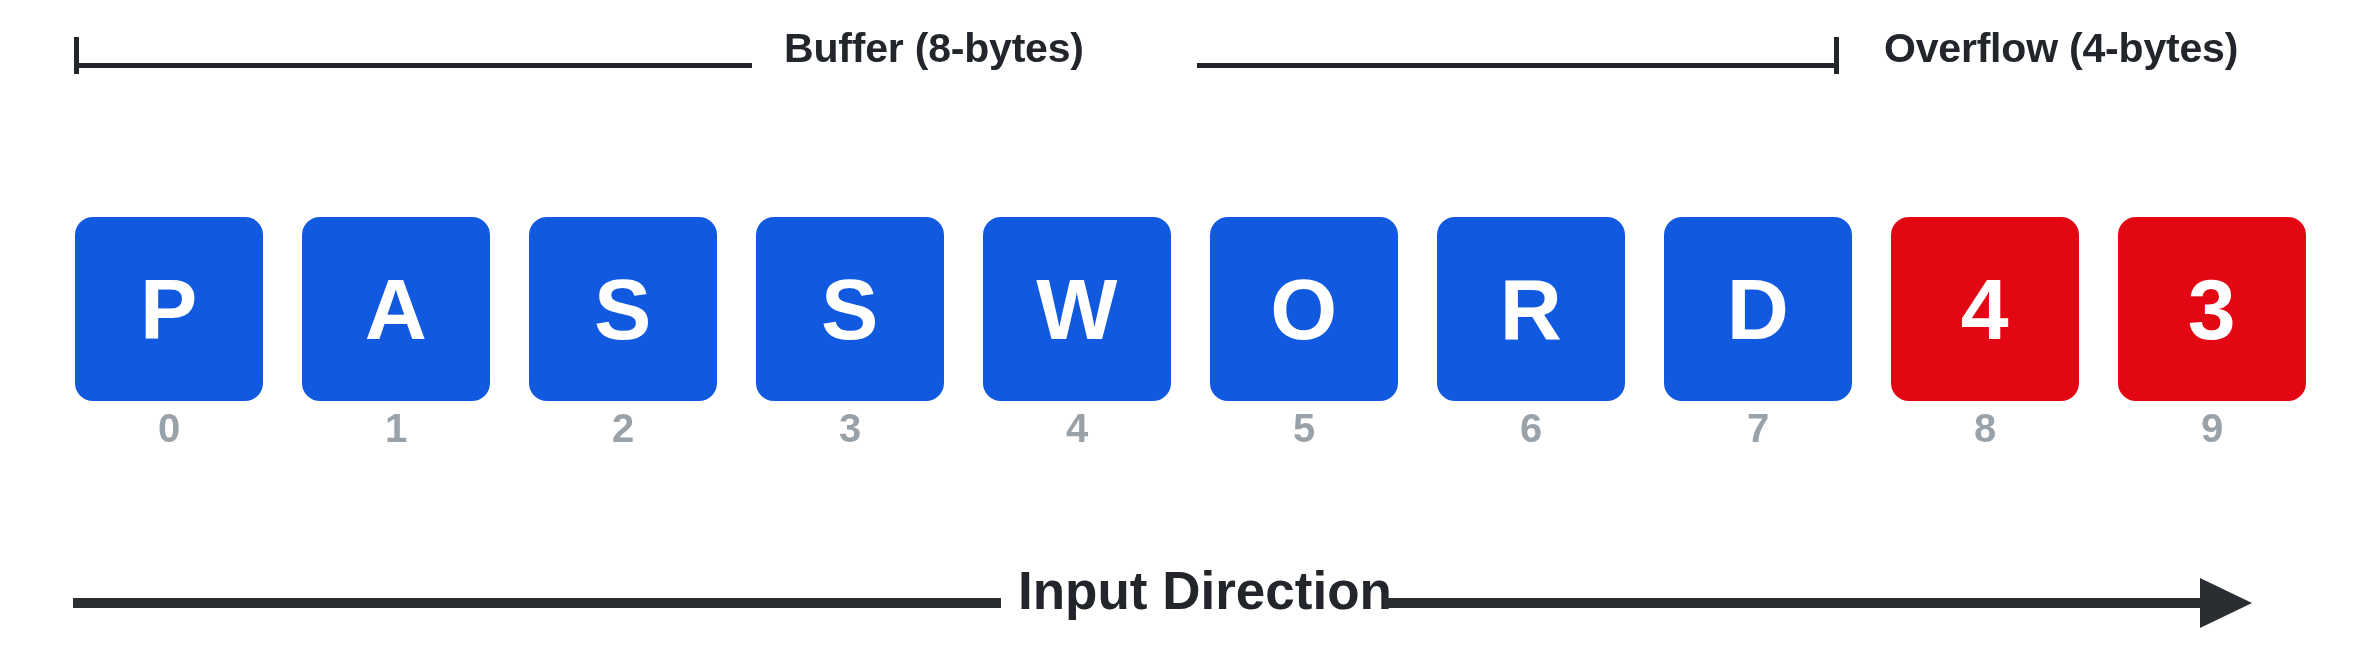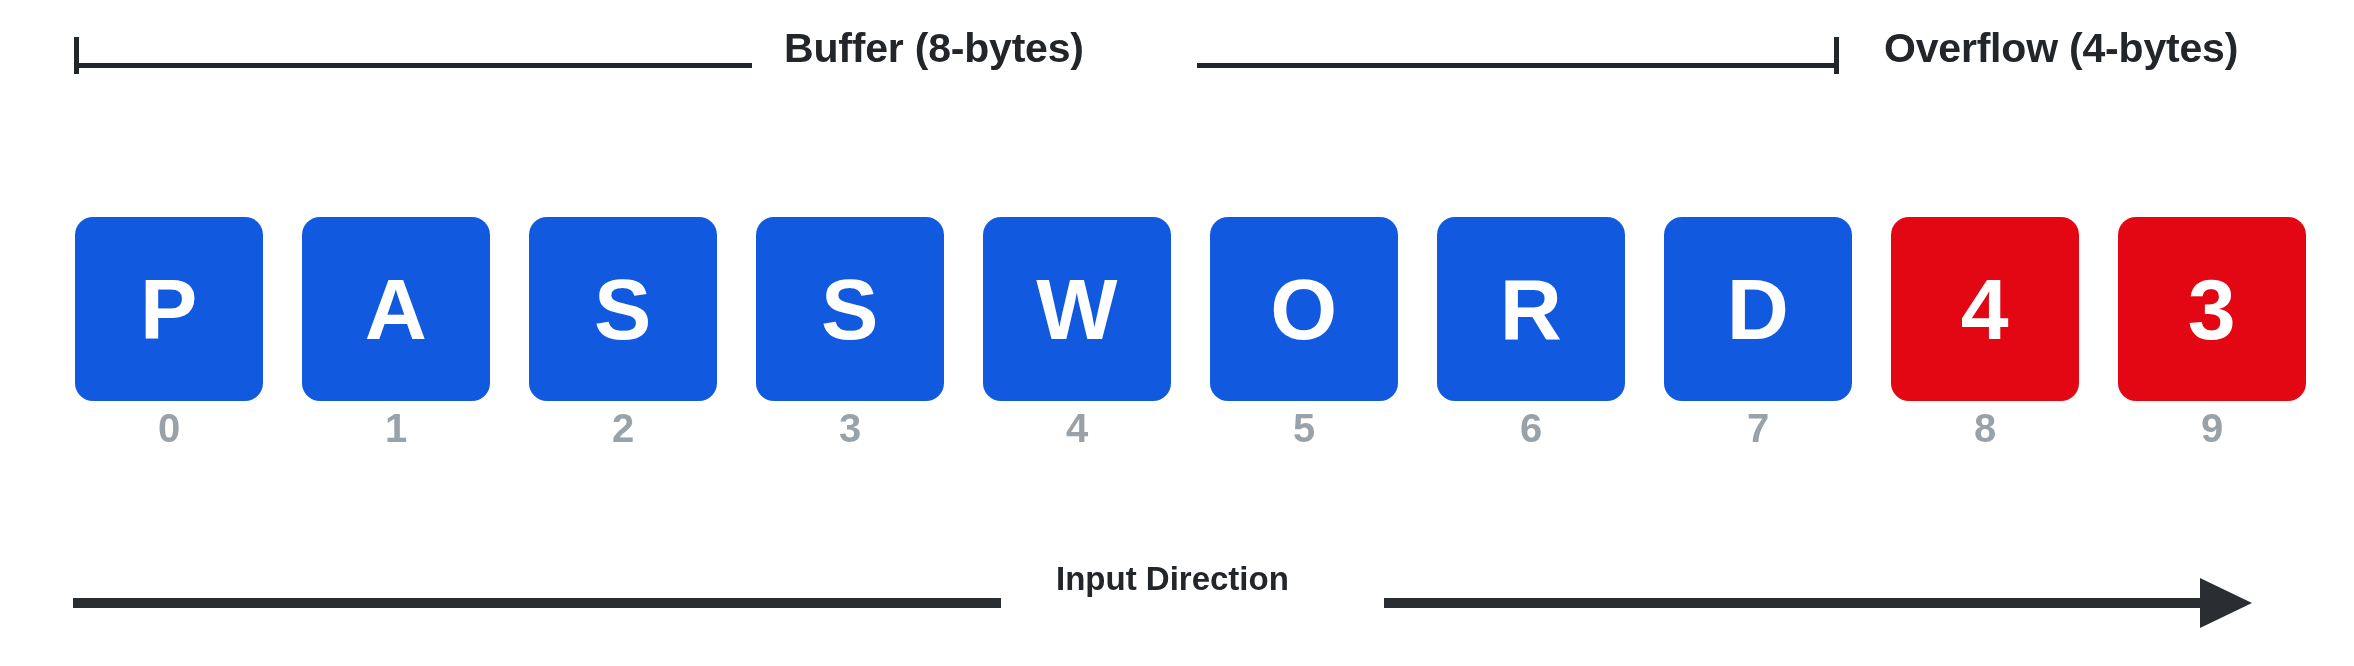--- a/index.html
+++ b/index.html
@@ -121,25 +121,24 @@
     width: 0;
     height: 0;
     border-top: 25px solid transparent;
     border-bottom: 25px solid transparent;
     border-left: 52px solid #2a2d31;
   }
   .dir-label {
     position: absolute;
     left: 1018px;
     top: 0px;
-    font-size: 33px;
+    font-size: 53px;
     font-weight: bold;
     color: #22262b;
     white-space: nowrap;
-    margin-left: 38px;
   }
 </style>
 </head>
 <body>
 
 <div id="canvas">
 
   <div class="span-row">
     <div class="tick left"></div>
     <div class="rule buffer-left"></div>

